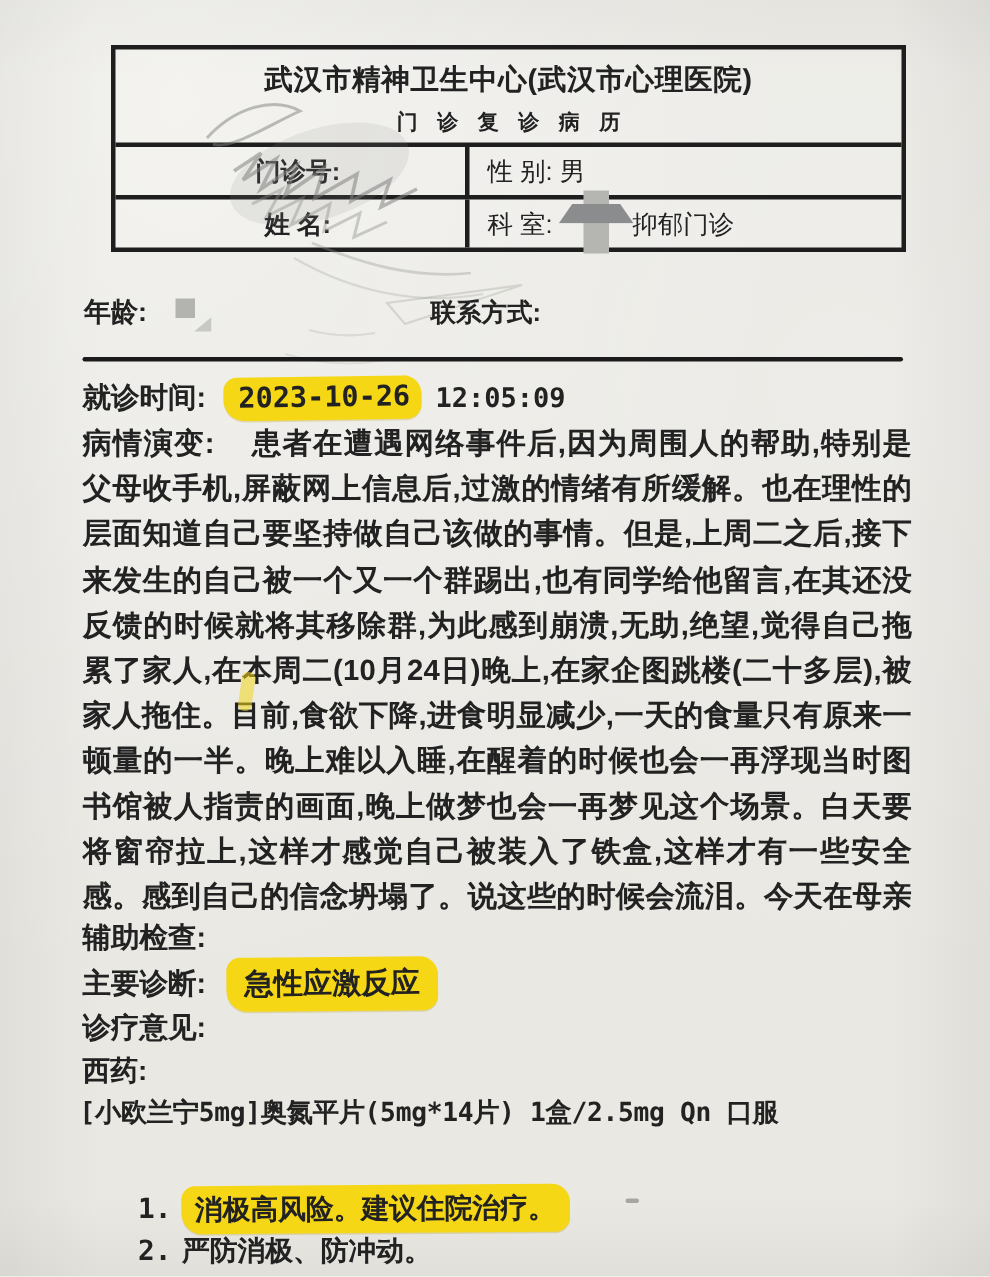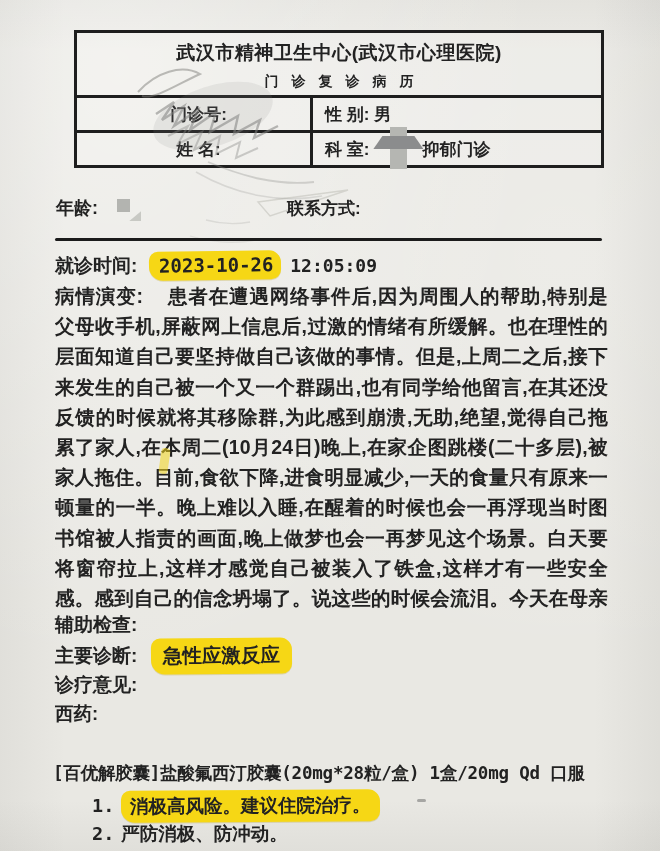--- a/index.html
+++ b/index.html
@@ -24,21 +24,21 @@
   
   .doc-table{
     position:absolute;left:74px;top:30px;width:524px;
     border:3px solid #1e1e1e;background:rgba(255,255,255,.14);
   }
   .t-title-row{height:62px;text-align:center;padding-top:7px;box-sizing:border-box;}
   .t-title{font-size:19px;font-weight:700;letter-spacing:.5px;}
   .t-subtitle{font-size:14px;font-weight:700;letter-spacing:13px;margin-top:7px;text-indent:13px;}
   .t-row{display:flex;border-top:3px solid #1e1e1e;height:32px;}
   .t-cell-l{width:233px;display:flex;align-items:center;padding-left:10px;font-size:17px;font-weight:700;box-sizing:border-box;justify-content:center;}
-  .t-cell-r{flex:1;border-left:3px solid #1e1e1e;display:flex;align-items:center;padding-left:12px;font-size:17px;font-weight:700;}
+  .t-cell-r{flex:1;border-left:3px solid #1e1e1e;display:flex;align-items:center;padding-left:12px;font-size:17px;font-weight:400;}
 
   
   .redact-dept{position:relative;display:inline-block;width:46px;height:28px;margin:0 1px 0 6px;vertical-align:middle;}
   .redact-dept .v{position:absolute;left:15px;top:-8px;width:17px;height:42px;background:#b5b6b2;}
   .redact-dept .h{position:absolute;left:-2px;top:1px;width:50px;height:13px;background:#8b8c8d;
     clip-path:polygon(0 100%,18% 0,82% 0,100% 100%);}
   .redact-age{position:relative;display:inline-block;width:34px;height:20px;margin-left:14px;vertical-align:middle;}
   .redact-age .sq{position:absolute;left:0;top:0;width:13px;height:13px;background:#b3b4b0;}
   .redact-age .fold{position:absolute;left:12px;top:12px;width:12px;height:10px;background:#c8c9c4;
     clip-path:polygon(0 100%,100% 0,100% 100%);}
@@ -166,21 +166,21 @@
   </div>
 
   <div class="sec-line sec-treat">
     <span>诊疗意见:</span>
   </div>
 
   <div class="sec-line sec-west">
     <span>西药:</span>
   </div>
 
-  <div class="med-line med-2">[百优解胶囊]盐酸氟西汀胶囊(20mg*28粒/盒) 1盒/20mg Qd 口服</div>
+  <div class="med-line med-1">[小欧兰宁5mg]奥氮平片(5mg*14片) 1盒/2.5mg Qn 口服</div>
 
   <div class="advice-line advice-1">
     <span class="advice-no">1.</span><span class="hl">消极高风险。建议住院治疗。</span>
   </div>
   <div class="advice-line advice-2">
     <span class="advice-no">2.</span><span>严防消极、防冲动。</span>
   </div>
 
   <div class="stray-dash"></div>
 </div>

